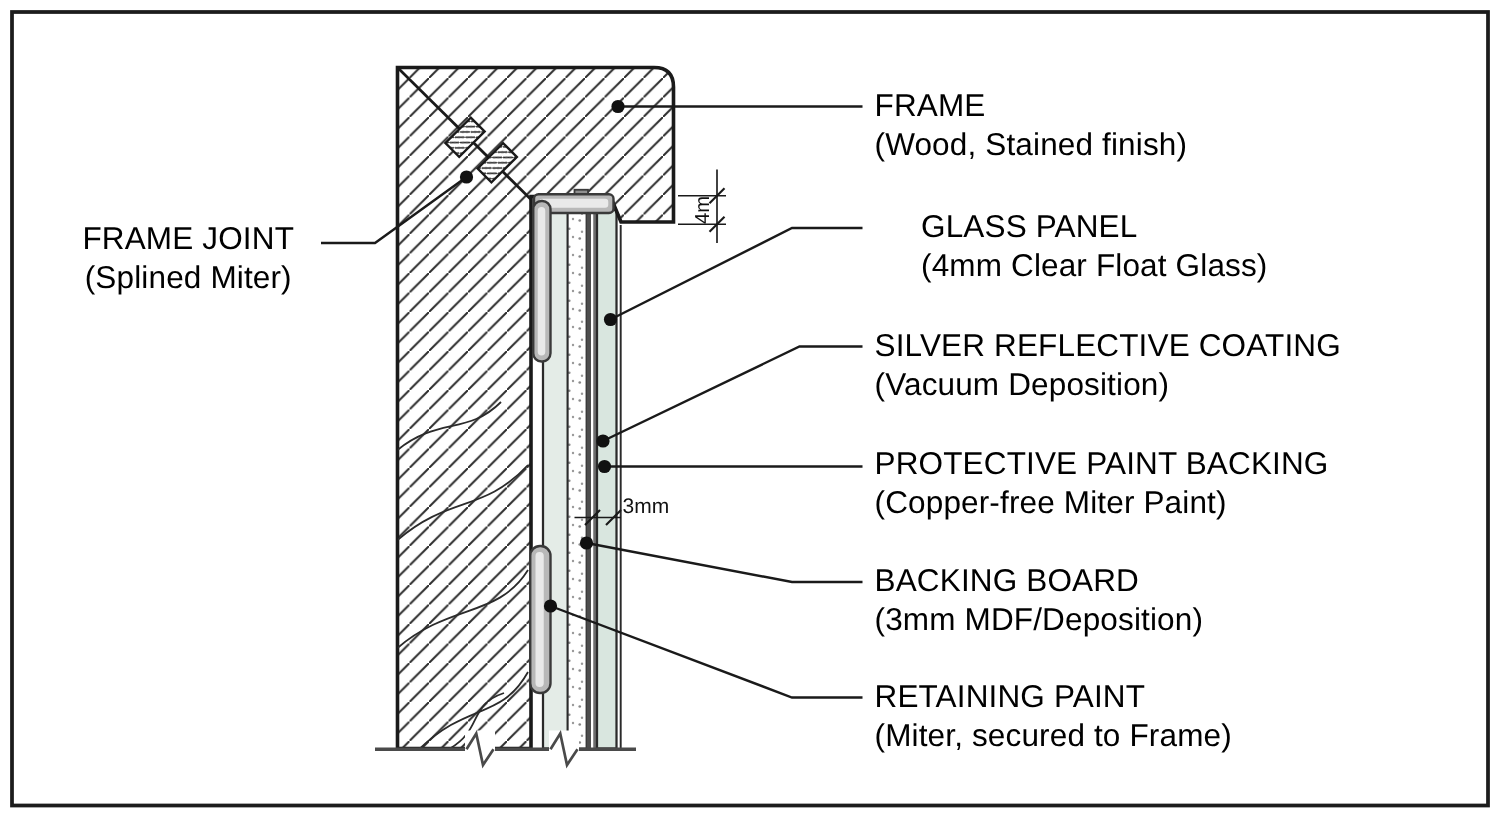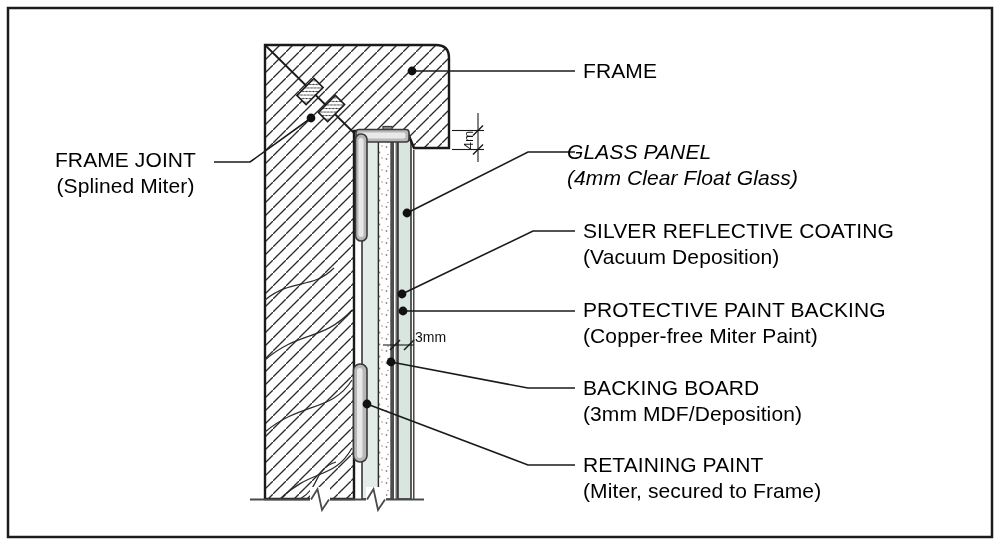--- a/index.html
+++ b/index.html
@@ -134,23 +134,24 @@
     </g>
   </svg>
 
   <div class="callout callout-left" style="left:33px;top:147px;width:185px;">
     <span class="t">FRAME JOINT</span>
     <span class="s">(Splined Miter)</span>
   </div>
 
   <div class="callout" style="left:583px;top:58px;">
     <span class="t">FRAME</span>
+    <span class="s">(Wood, Stained finish)</span>
   </div>
 
-  <div class="callout" style="left:567px;top:139px;font-style:italic;">
+  <div class="callout" style="left:614px;top:139px;">
     <span class="t">GLASS PANEL</span>
     <span class="s">(4mm Clear Float Glass)</span>
   </div>
 
   <div class="callout" style="left:583px;top:218px;">
     <span class="t">SILVER REFLECTIVE COATING</span>
     <span class="s">(Vacuum Deposition)</span>
   </div>
 
   <div class="callout" style="left:583px;top:297px;">

